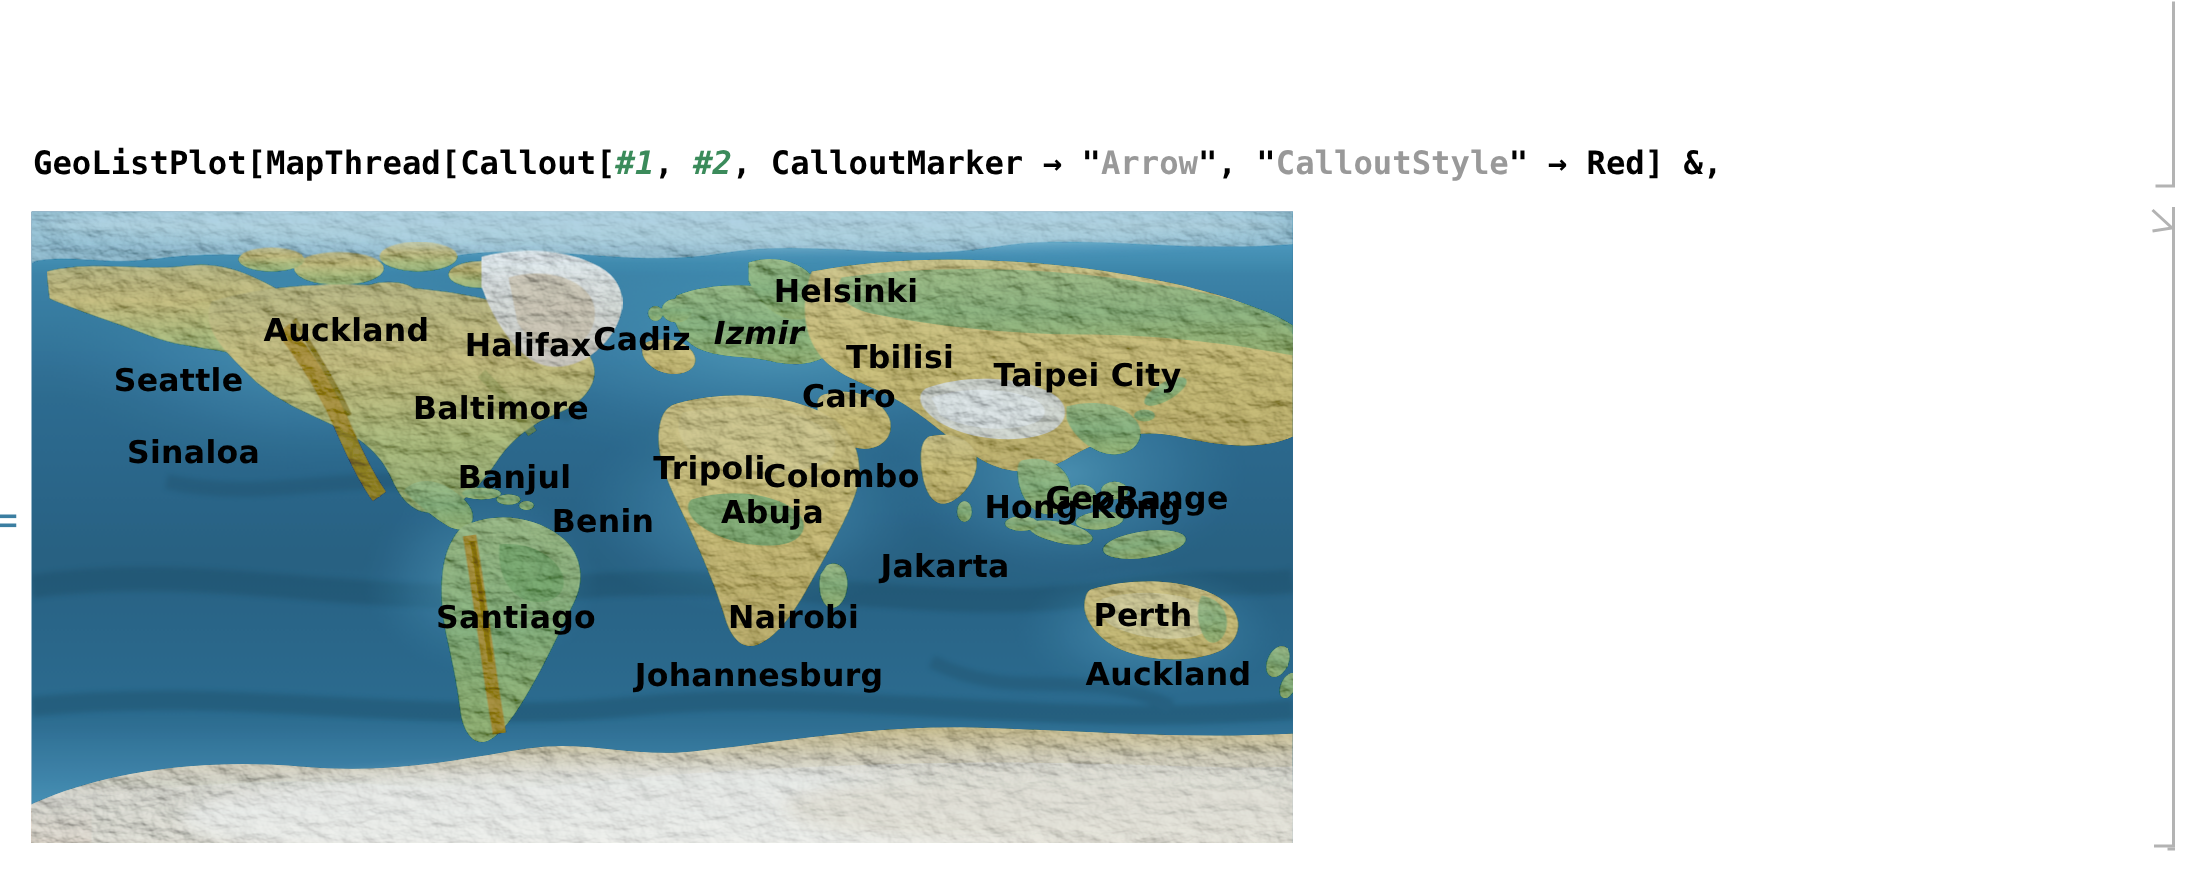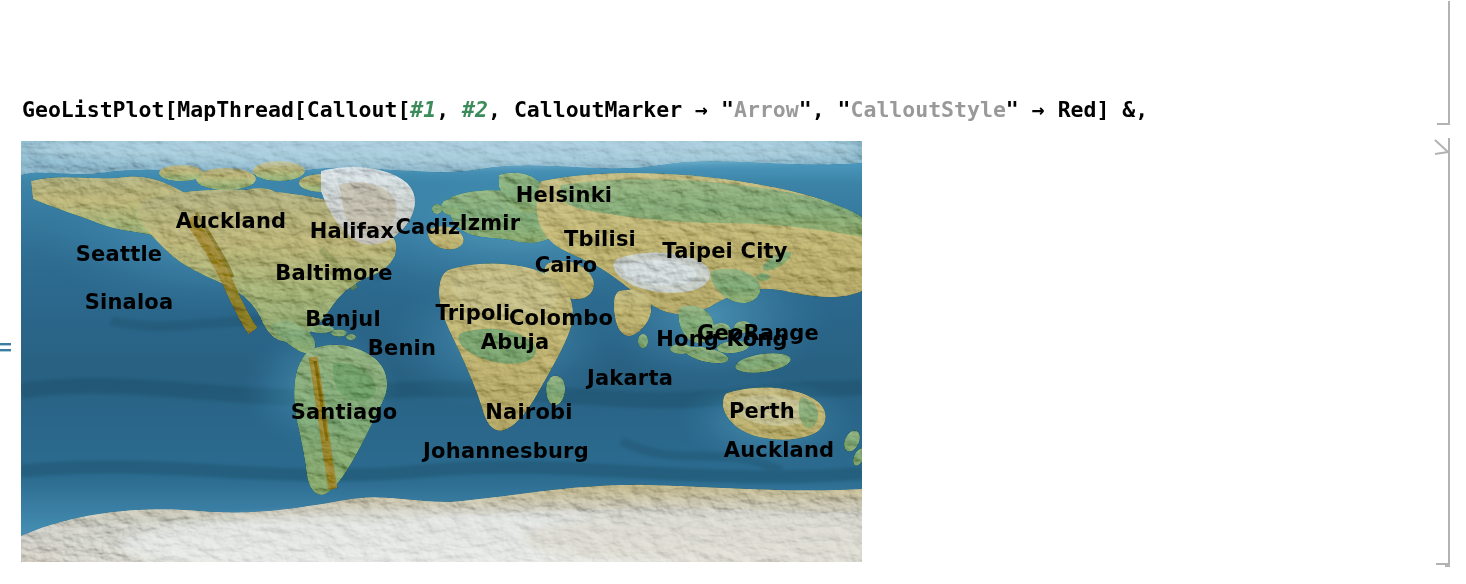--- a/index.html
+++ b/index.html
@@ -365,21 +365,21 @@
       </g>
     </svg>
 
     <div id="label-layer">
         <div class="map-label" style="left: 98px; top: 113px;">Seattle</div>
         <div class="map-label" style="left: 210px; top: 80px;">Auckland</div>
         <div class="map-label" style="left: 108px; top: 161px;">Sinaloa</div>
         <div class="map-label" style="left: 313px; top: 132px;">Baltimore</div>
         <div class="map-label" style="left: 331px; top: 90px;">Halifax</div>
         <div class="map-label" style="left: 407px; top: 86px;">Cadiz</div>
-        <div class="map-label" style="left: 469px; top: 82px;">Izmir</div>
+        <div class="map-label" style="left: 485px; top: 82px; font-style: italic;">Izmir</div>
         <div class="map-label" style="left: 543px; top: 54px;">Helsinki</div>
         <div class="map-label" style="left: 579px; top: 98px;">Tbilisi</div>
         <div class="map-label" style="left: 545px; top: 124px;">Cairo</div>
         <div class="map-label" style="left: 704px; top: 110px;">Taipei City</div>
         <div class="map-label" style="left: 322px; top: 178px;">Banjul</div>
         <div class="map-label" style="left: 381px; top: 207px;">Benin</div>
         <div class="map-label" style="left: 452px; top: 172px;">Tripoli</div>
         <div class="map-label" style="left: 540px; top: 177px;">Colombo</div>
         <div class="map-label" style="left: 494px; top: 201px; text-align: center;">Abuja</div>
         <div class="map-label" style="left: 701px; top: 198px;">Hong Kong</div>

